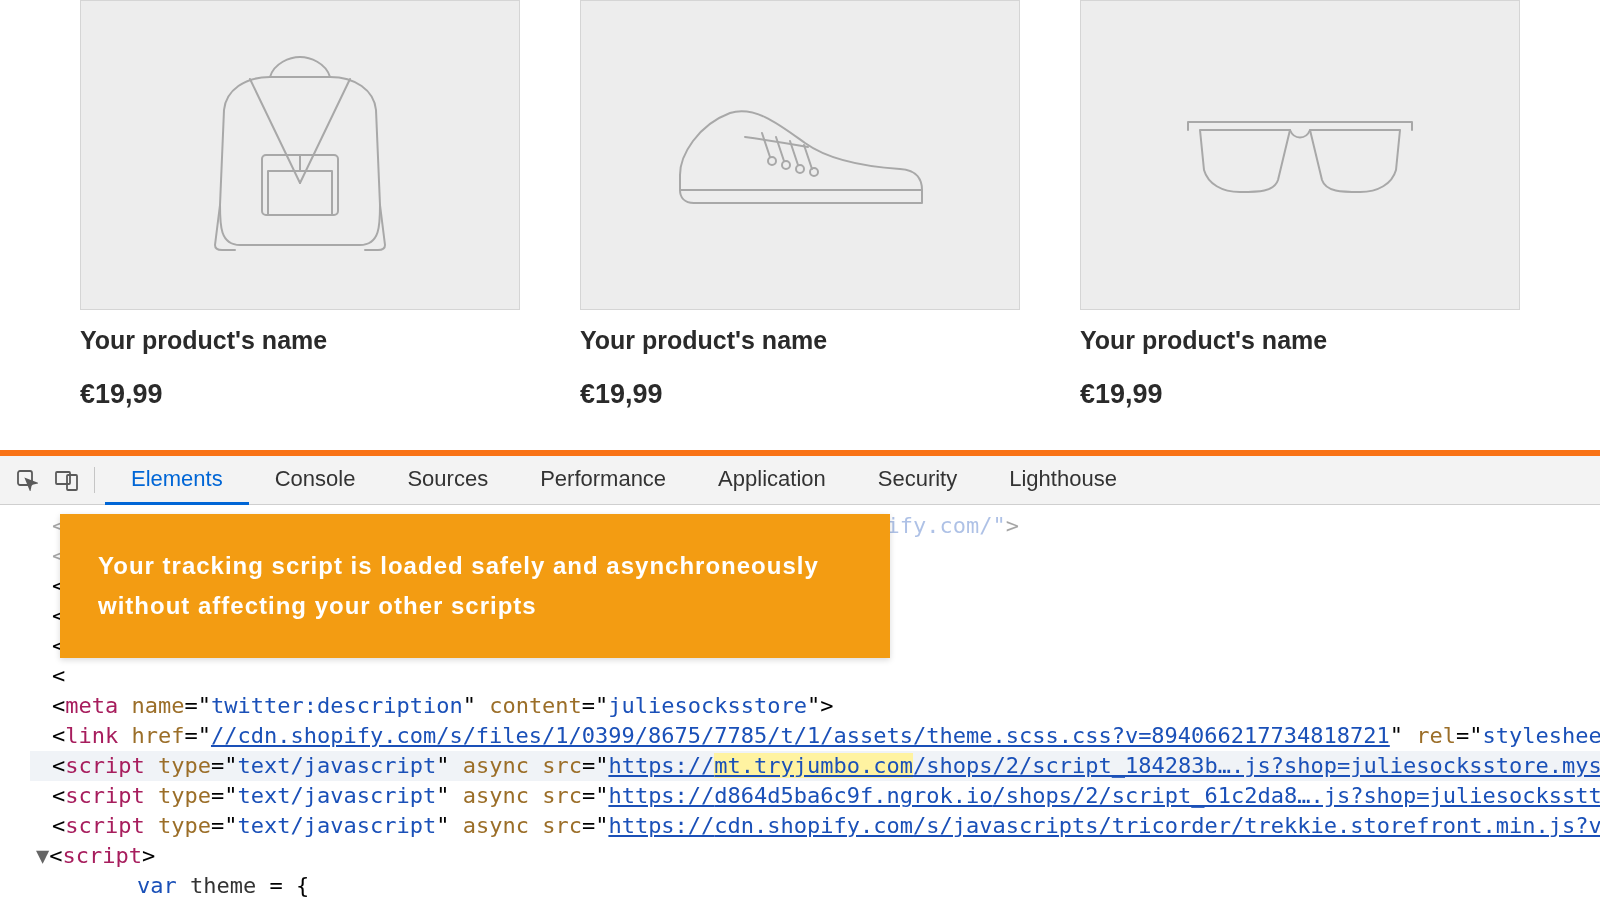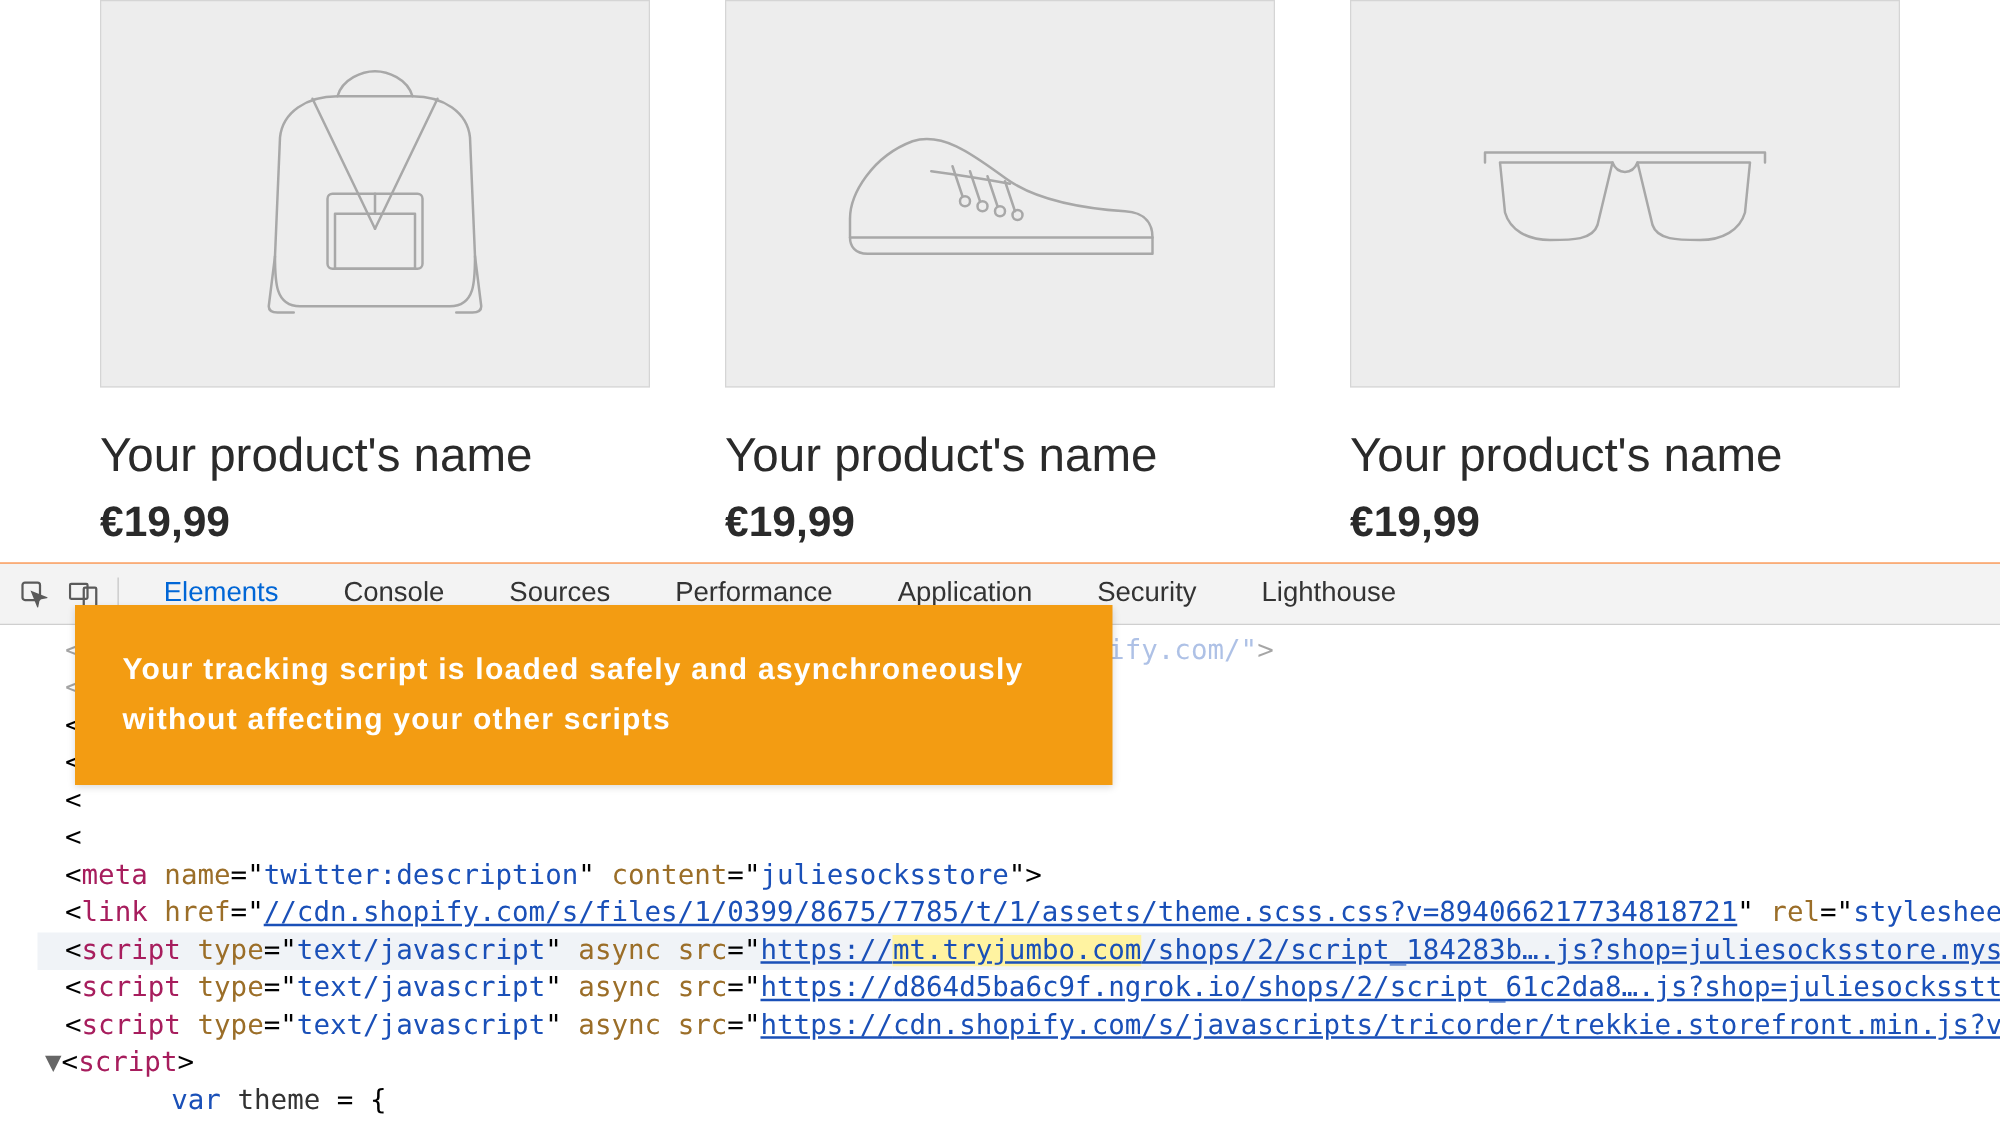--- a/index.html
+++ b/index.html
@@ -3,45 +3,45 @@
 <meta charset="utf-8">
 <style>
   * { box-sizing: border-box; margin: 0; padding: 0; }
   body { font-family: -apple-system, BlinkMacSystemFont, "Segoe UI", Helvetica, Arial, sans-serif; background:#fff; width:1600px; height:900px; overflow:hidden; }
 
   
   .products { display:flex; gap:60px; padding:0 80px; }
   .product { width:465px; }
   .product-image { height:310px; background:#ededed; border:1px solid #d5d5d5; display:flex; align-items:center; justify-content:center; }
   .product-image svg { stroke:#a8a8a8; stroke-width:2; fill:none; stroke-linejoin:round; stroke-linecap:round; }
-  .product-name { font-size:38px; font-weight:400; color:#2a2a2a; margin-top:34px; }
-  .product-price { font-size:34px; font-weight:700; color:#2a2a2a; margin-top:12px; }
+  .product-name { font-size:25px; font-weight:700; color:#2a2a2a; margin-top:16px; }
+  .product-price { font-size:27px; font-weight:700; color:#2a2a2a; margin-top:24px; }
 
   
-  .devtools { position:absolute; top:450px; left:0; right:0; bottom:0; background:#fff; border-top:1px solid #f97316; }
+  .devtools { position:absolute; top:450px; left:0; right:0; bottom:0; background:#fff; border-top:6px solid #f97316; }
   .dt-tabs { height:49px; background:#f3f3f3; border-bottom:1px solid #cfcfcf; display:flex; align-items:center; padding-left:10px; }
   .dt-iconbtn { width:34px; height:34px; display:flex; align-items:center; justify-content:center; margin-right:6px; }
   .dt-iconbtn svg { stroke:#5a5a5a; fill:none; stroke-width:1.8; }
   .dt-sep { width:1px; height:26px; background:#c5c5c5; margin:0 10px 0 4px; }
   .dt-tab { font-size:22px; color:#333; padding:0 26px; height:49px; display:flex; align-items:center; border-bottom:3px solid transparent; }
   .dt-tab.active { color:#0066d6; border-bottom-color:#0066d6; }
 
   .dt-code { font-family: Menlo, Consolas, monospace; font-size:22px; line-height:30px; padding:6px 0 0 30px; white-space:pre; position:relative; }
   .dt-code .row { display:block; padding-left:22px; }
   .tag { color:#a71d5d; }
   .attr { color:#9b6e28; }
   .val  { color:#1a50b8; }
   .url  { color:#1a50b8; text-decoration:underline; }
   .plain{ color:#333; }
   .kw   { color:#1a50b8;margin-left:32px; }
   .ctl  { color:#666; margin-left:-16px; }
   .hl-row { background:#f0f3f7; }
   .hl-url { background:#fff3a1; }
 
-  .callout { position:absolute; left:60px; top:484px; width:830px; background:#f39c12; color:#fff; padding:32px 38px; font-size:24px; font-weight:700; letter-spacing:1px; line-height:40px; z-index:20; box-shadow:0 2px 6px rgba(0,0,0,.15); }
+  .callout { position:absolute; left:60px; top:514px; width:830px; background:#f39c12; color:#fff; padding:32px 38px; font-size:24px; font-weight:700; letter-spacing:1px; line-height:40px; z-index:20; box-shadow:0 2px 6px rgba(0,0,0,.15); }
 </style>
 </head>
 <body>
 
 <div class="products">
   <div class="product">
     <div class="product-image">
       <svg width="220" height="200" viewBox="0 0 220 200">
         <path d="M50 190 C30 190 30 170 30 150 L34 55 C36 35 55 22 80 22 L140 22 C165 22 184 35 186 55 L190 150 C190 170 190 190 170 190 Z"></path>
         <rect x="72" y="100" width="76" height="60" rx="4"></rect>

